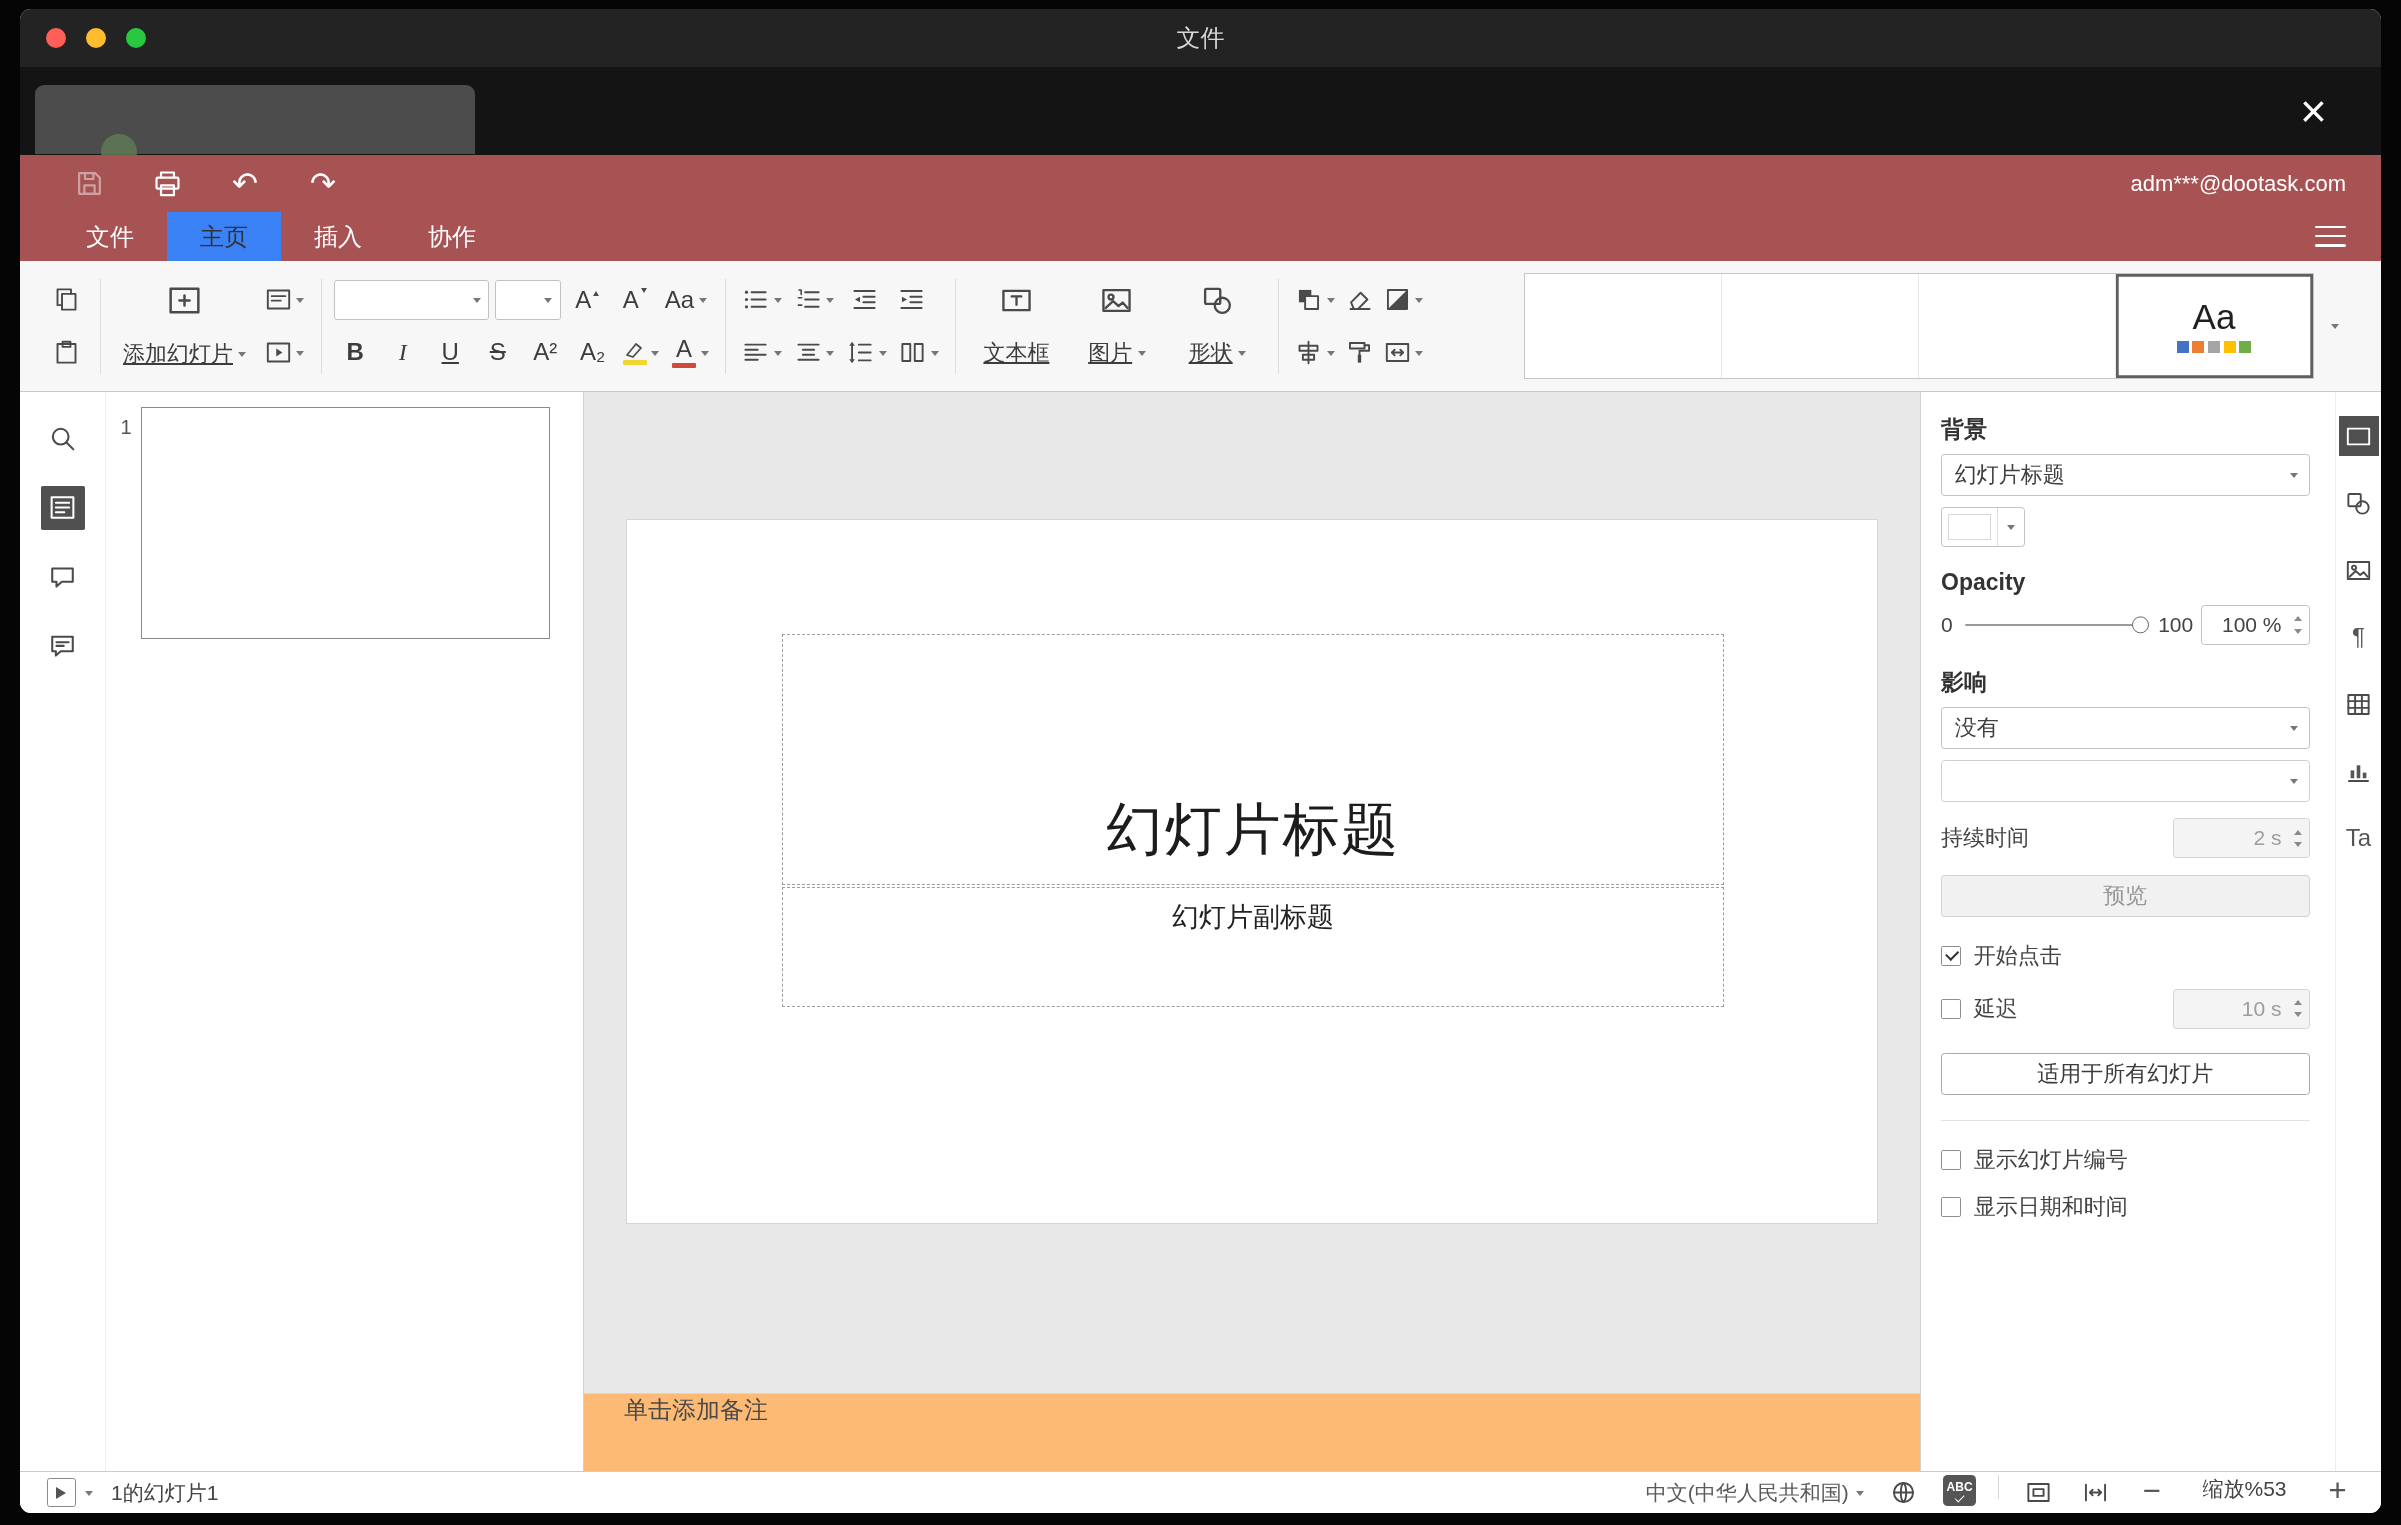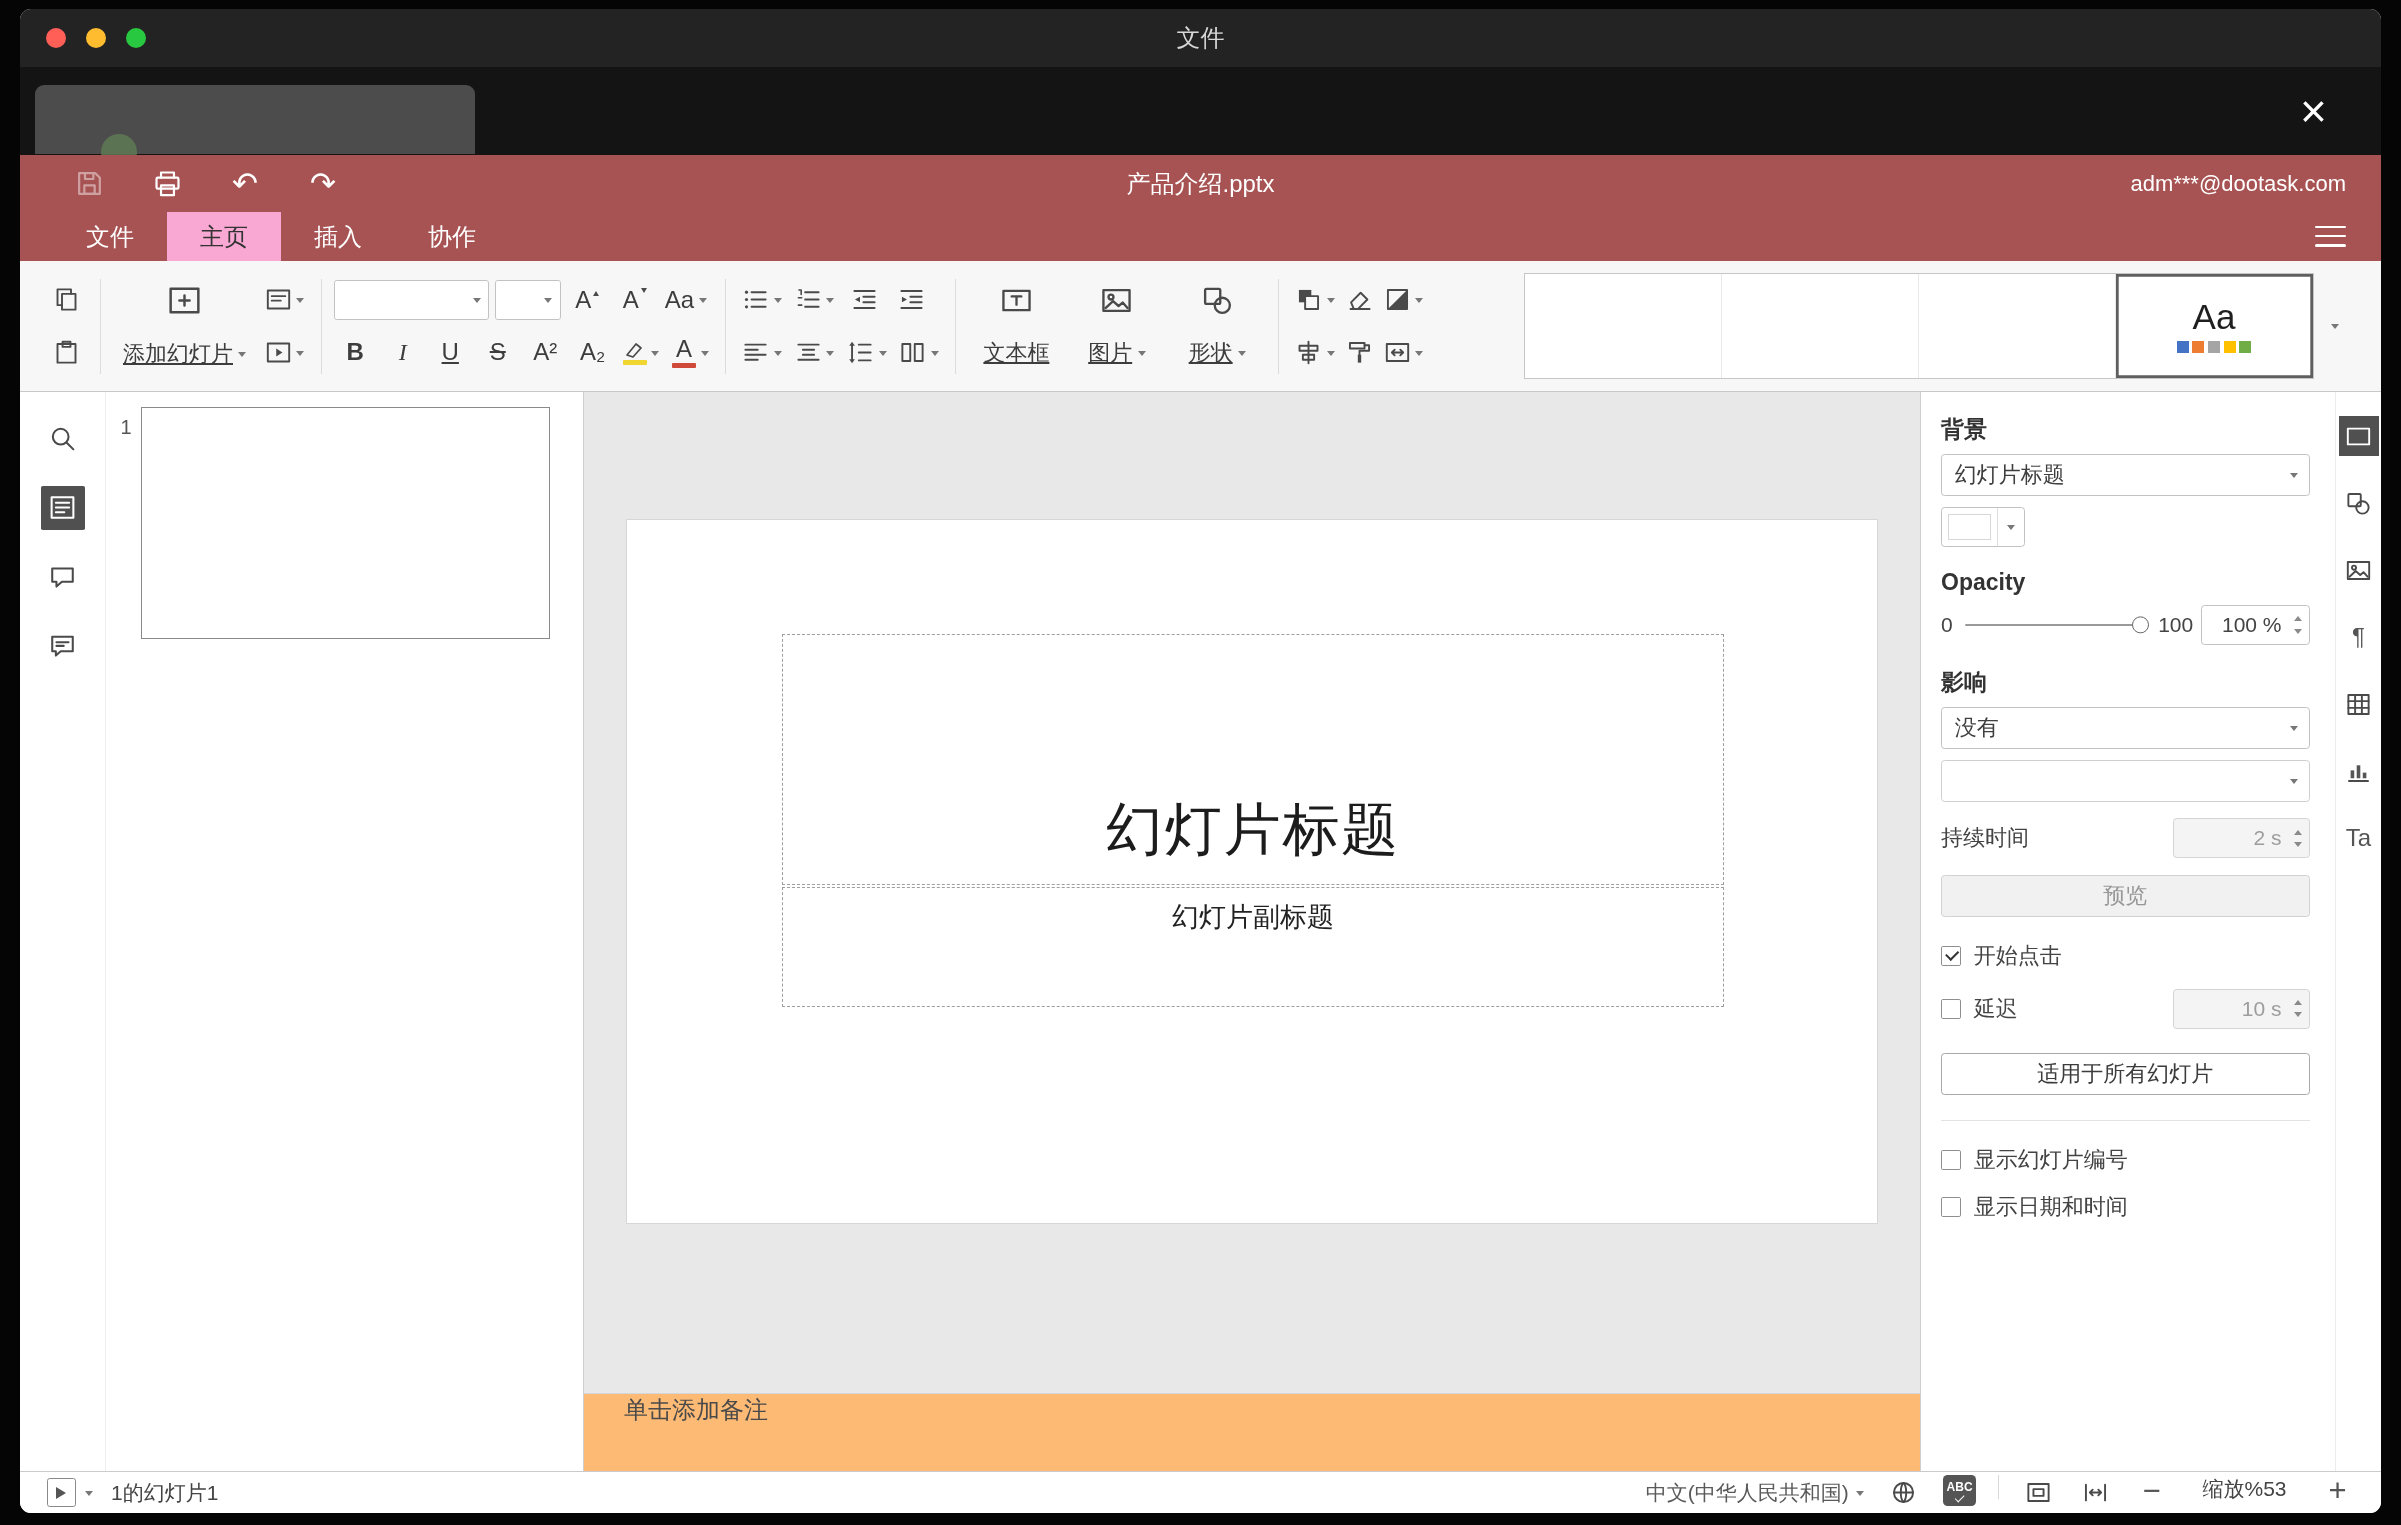--- a/index.html
+++ b/index.html
@@ -27,21 +27,21 @@
   .red-top { flex:0 0 57px; background:var(--red); display:flex; align-items:center; position:relative; }
   .doc-icons { display:flex; align-items:center; gap:42px; padding-left:51px; z-index:2; }
   .hbtn { width:36px; height:36px; display:flex; align-items:center; justify-content:center; cursor:pointer; }
   .dim { opacity:.45; }
   .uglyph { color:#fff; font-size:31px; line-height:1; }
   .doc-title { position:absolute; left:0; right:0; text-align:center; color:#fff; font-size:24px; }
   .account { margin-left:auto; padding-right:35px; color:#fff; font-size:22px; z-index:2; }
 
   .red-tabs { flex:0 0 49px; background:var(--red); display:flex; align-items:stretch; padding-left:33px; position:relative; }
   .tab { display:flex; align-items:center; padding:0 33px; color:#fff; font-size:24px; cursor:pointer; }
-  .tab.active { background:#f9a8d4; color:#333; }
+  .tab.active { background:#3b82f6; color:#333; }
   .hamburger { position:absolute; right:35px; top:13.7px; width:31px; display:flex; flex-direction:column; gap:6.4px; cursor:pointer; }
   .hamburger span { display:block; height:2.7px; background:#fff; border-radius:1.8px; }
 
   
   .toolbar { flex:0 0 131px; background:#f7f7f7; border-bottom:0.9px solid #c9c9c9; display:flex; align-items:center; padding:0 25.5px; }
   .ic { stroke:var(--ink); fill:none; stroke-width:1.7; stroke-linecap:round; stroke-linejoin:round; }
   .icw { stroke:#fff; fill:none; stroke-width:1.7; stroke-linecap:round; stroke-linejoin:round; }
   .vsep { width:0.9px; height:95px; background:#dcdcdc; margin:0 12.8px; flex:0 0 auto; }
   .col2 { display:flex; flex-direction:column; justify-content:space-between; height:102px; padding:3.6px 0; }
   .trow { display:flex; align-items:center; gap:5.5px; }
@@ -199,21 +199,20 @@
               <path d="M7 13.5h10V21H7z"></path>
           </svg>
         </span>
         <span class="hbtn">
           <span class="uglyph">↶</span>
         </span>
         <span class="hbtn">
           <span class="uglyph">↷</span>
         </span>
       </div>
-      <div class="doc-title">产品介绍.pptx</div>
       <div class="account">adm***@dootask.com</div>
     </div>
 
     <div class="red-tabs">
       <div class="tab">文件</div>
       <div class="tab active">主页</div>
       <div class="tab">插入</div>
       <div class="tab">协作</div>
       <div class="hamburger">
         <span></span>

